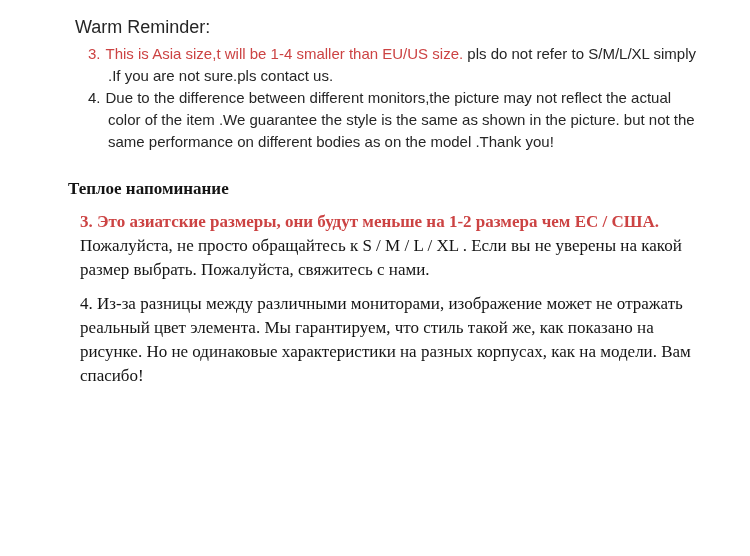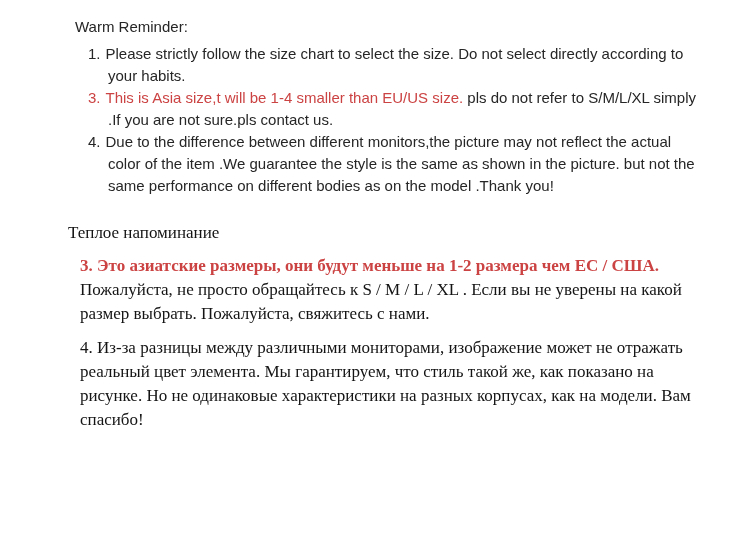--- a/index.html
+++ b/index.html
@@ -15,21 +15,21 @@
   }
   
   .en {
     font-family: "Liberation Sans", sans-serif;
     font-size: 15px;
     line-height: 22px;
     color: #262626;
   }
   .en-title {
     margin: 0 0 5px 9px;
-    font-size: 15px;
+    font-size: 18px;
     font-weight: normal;
   }
   .en-list {
     list-style: none;
     margin: 0 0 0 22px;
     padding: 0;
   }
   .en-item {
     padding-left: 20px;
     text-indent: -20px;
@@ -40,37 +40,34 @@
   .ru {
     margin-top: 24px;
     font-family: "Liberation Serif", "DejaVu Serif", serif;
     font-size: 17px;
     line-height: 24px;
     color: #141414;
   }
   .ru-title {
     margin: 0 0 9px 2px;
     font-size: 17px;
-    font-weight: normal;
+    font-weight: bold;
   }
   .ru p { margin: 0 0 10px 14px; }
   .red { color: #cc4343; }
   .block { display: block; font-weight: bold; }
 </style>
 </head>
 <body>
 
 <div class="page">
 
   <section class="en">
     <h1 class="en-title">Warm Reminder:</h1>
     <ol class="en-list">
-      <li class="en-item">
-        <span class="num">1.</span><span class="txt">Please strictly follow the size chart to select the size. Do not select directly according to your habits.</span>
-      </li>
       <li class="en-item">
         <span class="num red">3.</span><span class="txt red">This is Asia size,t will be 1-4 smaller than EU/US size.</span><span class="txt"> pls do not refer to S/M/L/XL simply .If you are not sure.pls contact us.</span>
       </li>
       <li class="en-item">
         <span class="num">4.</span><span class="txt">Due to the difference between different monitors,the picture may not reflect the actual color of the item .We guarantee the style is the same as shown in the picture. but not the same performance on different bodies as on the model .Thank you!</span>
       </li>
     </ol>
   </section>
 
   <section class="ru">

